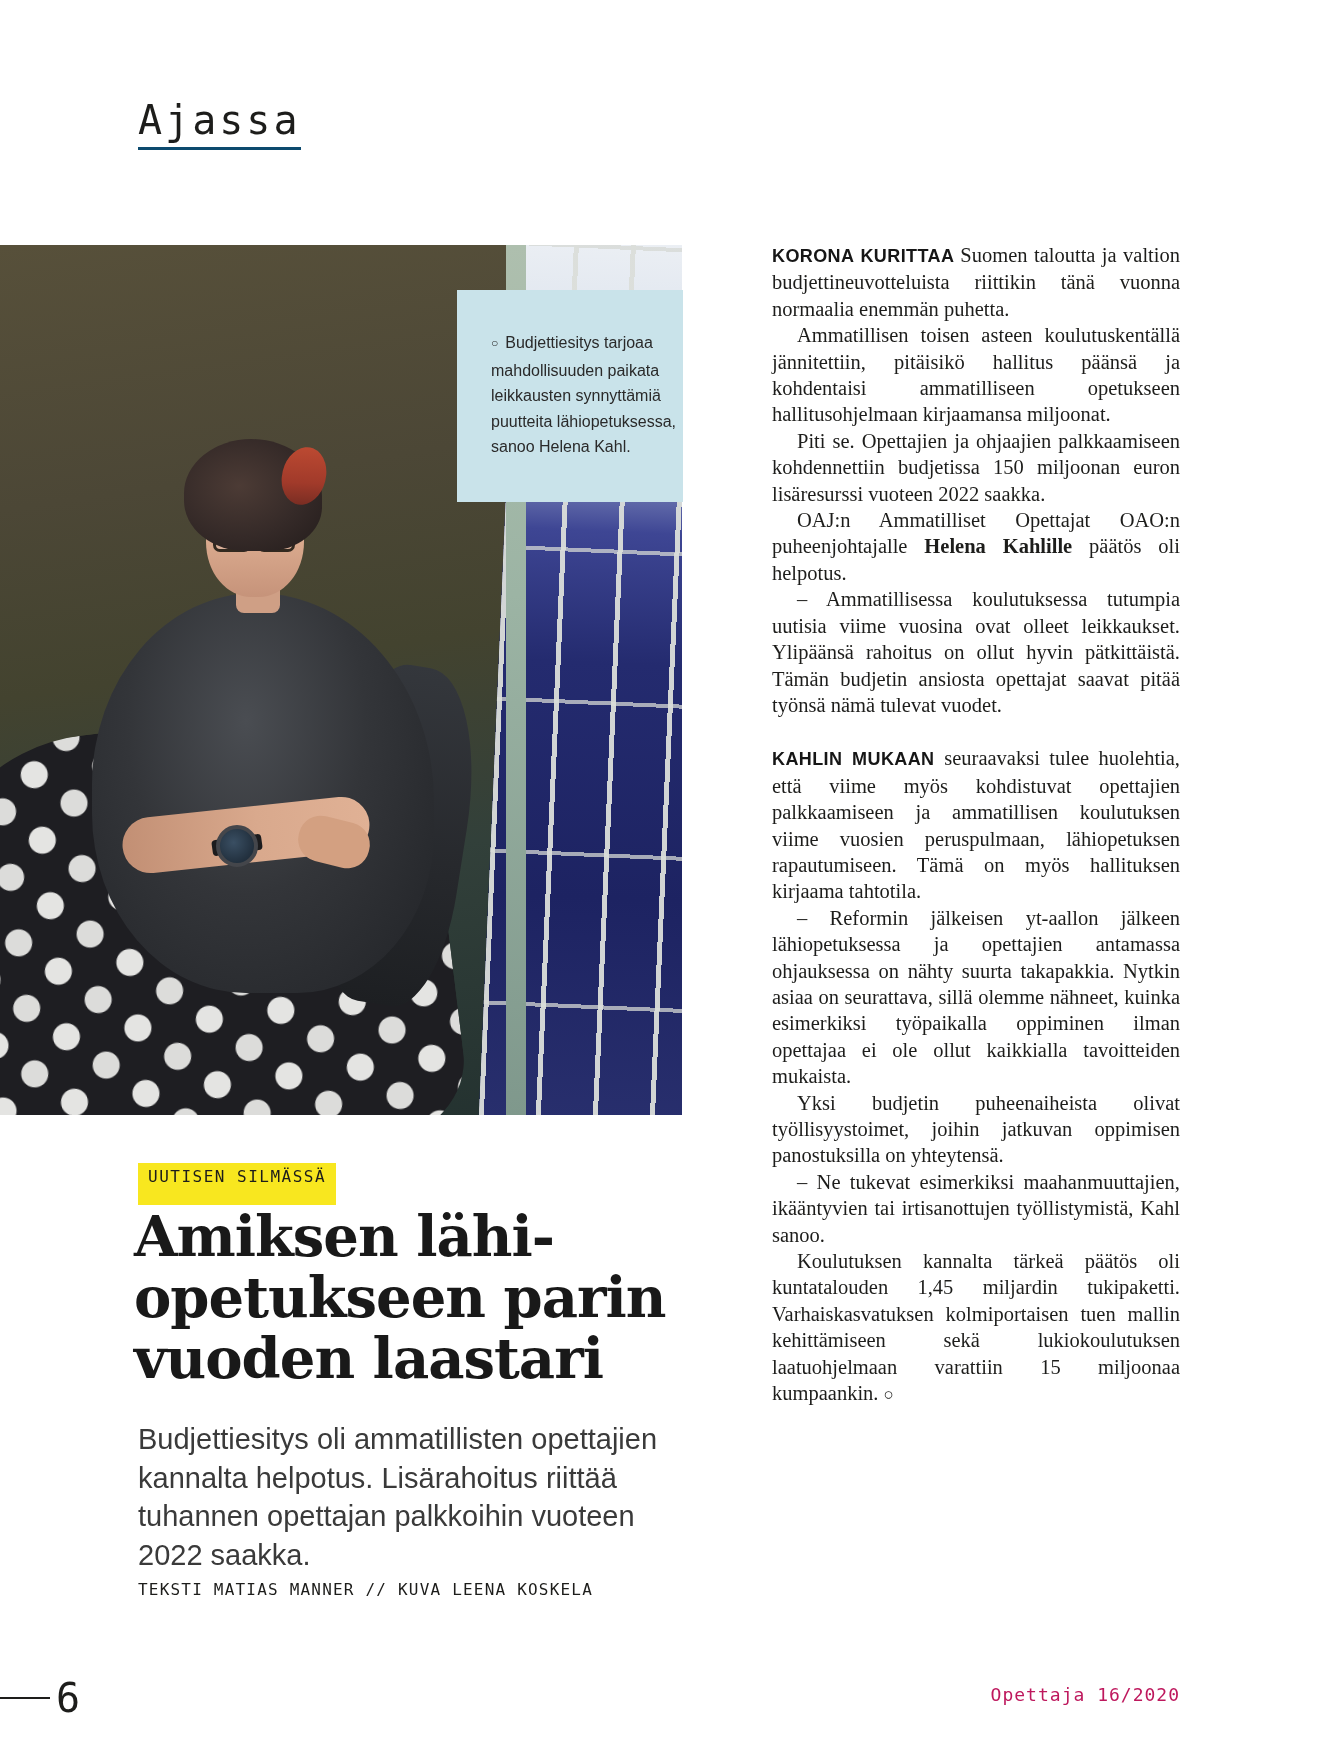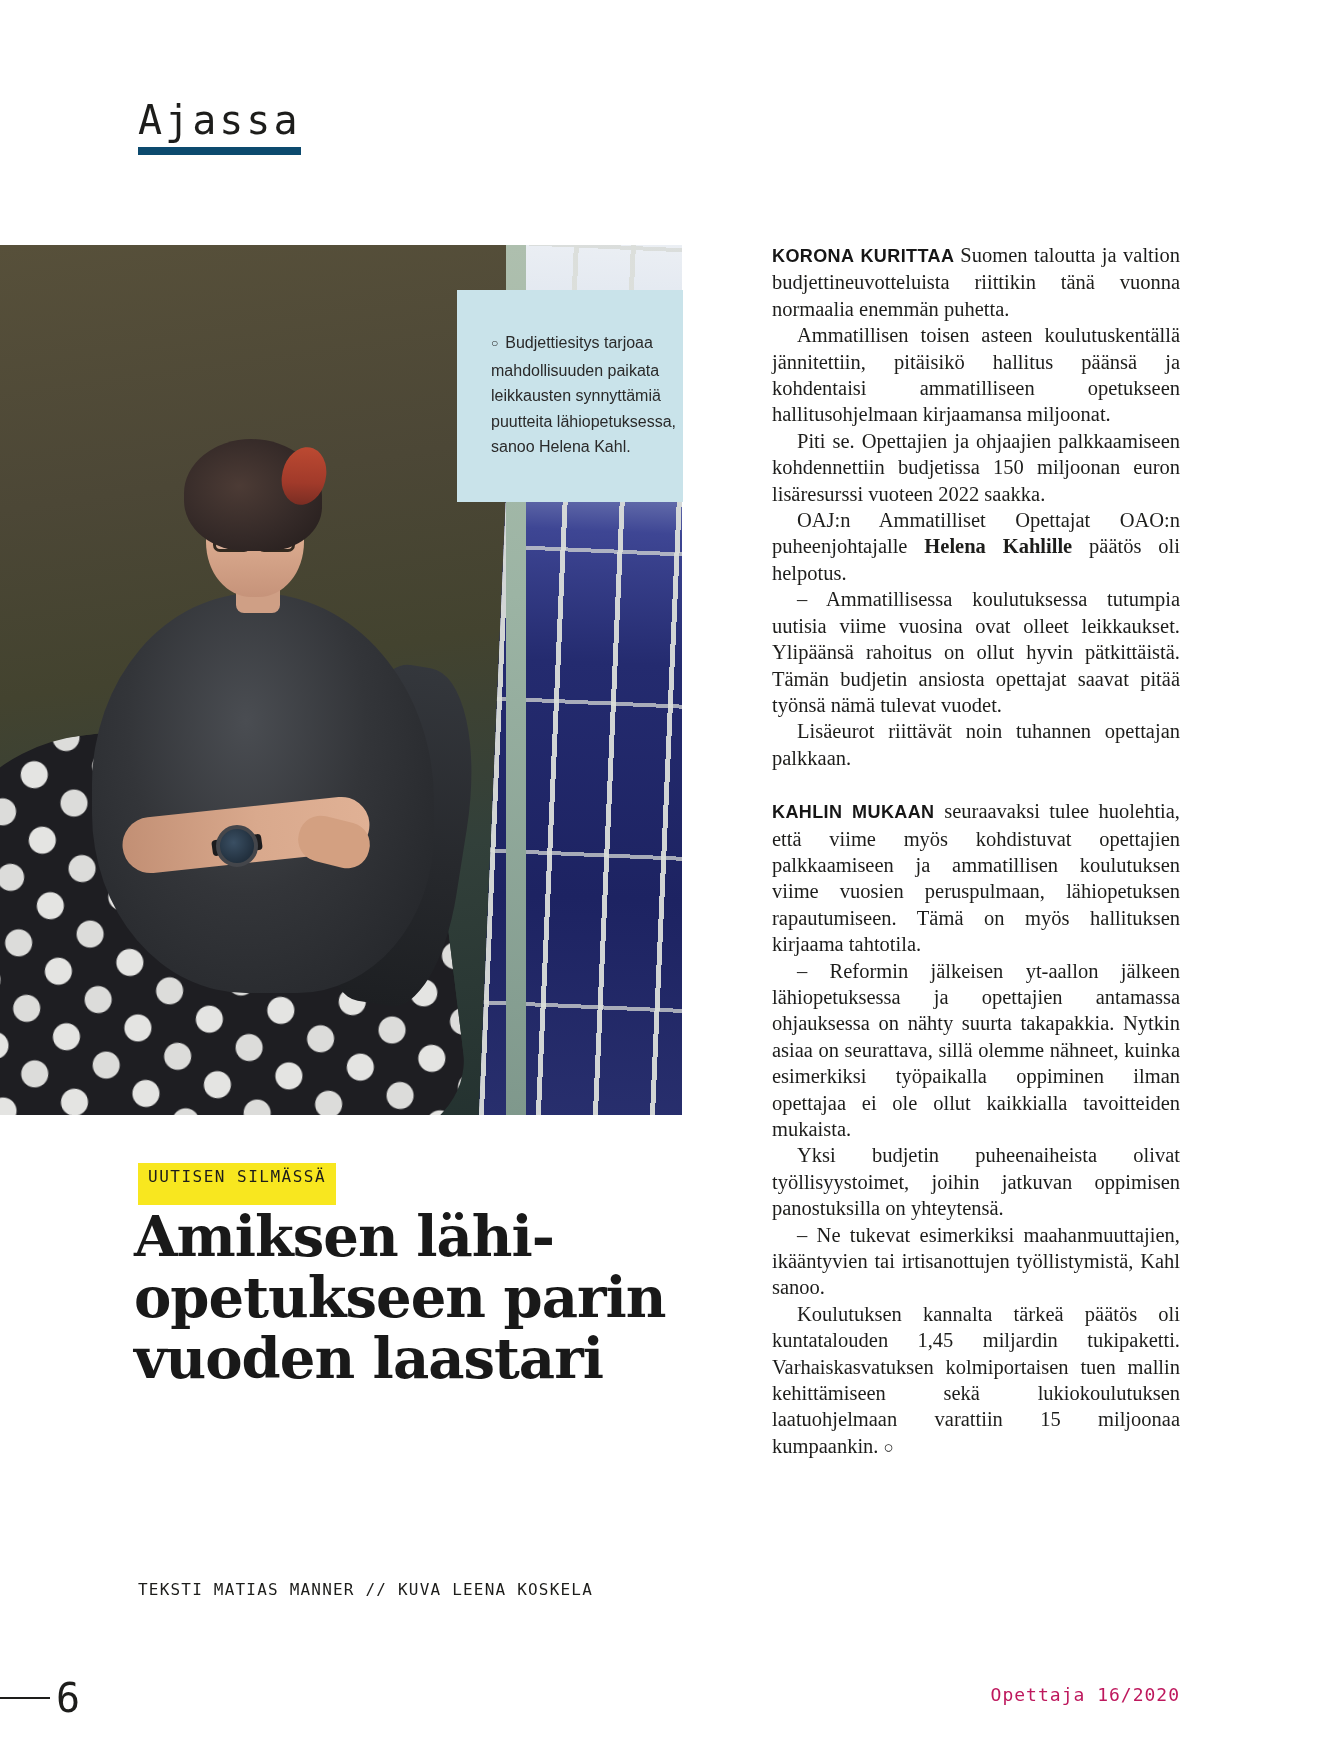--- a/index.html
+++ b/index.html
@@ -6,21 +6,21 @@
   .page {
     position:relative; width:1322px; height:1763px; background:#ffffff;
     font-family:"Liberation Serif", serif; overflow:hidden; margin:0 auto;
   }
 
   
   .ajassa {
     position:absolute; left:138px; top:100px;
     font-family:"DejaVu Sans Mono", monospace;
     font-size:40px; font-weight:400; letter-spacing:3px; color:#1d1d1b;
-    border-bottom:8px solid #0c4a6e; padding-bottom:7px; line-height:1;
+    border-bottom:3px solid #0c4a6e; padding-bottom:7px; line-height:1;
     display:inline-block;
   }
 
   
   .photo {
     position:absolute; left:0; top:245px; width:682px; height:870px;
     overflow:hidden; background:#2e3331;
   }
   .photo .wall {
     position:absolute; left:0; top:0; width:545px; height:100%;
@@ -191,30 +191,35 @@
   </div>
 
   <div class="kicker">UUTISEN SILMÄSSÄ</div>
 
   <h1 class="headline" style="margin:0; font-weight:700;">
     <span class="hline">Amiksen lähi-</span>
     <span class="hline">opetukseen parin</span>
     <span class="hline">vuoden laastari</span>
   </h1>
 
+  <div class="standfirst">
+    <span class="sline">Budjettiesitys oli ammatillisten opettajien</span>
+    <span class="sline">kannalta helpotus. Lisärahoitus riittää</span>
+    <span class="sline">tuhannen opettajan palkkoihin vuoteen</span>
+    <span class="sline">2022 saakka.</span>
+  </div>
 
   <div class="byline">TEKSTI MATIAS MANNER // KUVA LEENA KOSKELA</div>
 
   <div class="bodycol">
     <p class="para"><span class="lead">KORONA KURITTAA </span><span>Suomen taloutta ja valtion budjettineuvotteluista riittikin tänä vuonna normaalia enemmän puhetta.</span></p>
     <p class="para indent">Ammatillisen toisen asteen koulutuskentällä jännitettiin, pitäisikö hallitus päänsä ja kohdentaisi ammatilliseen opetukseen hallitusohjelmaan kirjaamansa miljoonat.</p>
     <p class="para indent">Piti se. Opettajien ja ohjaajien palkkaamiseen kohdennettiin budjetissa 150 miljoonan euron lisäresurssi vuoteen 2022 saakka.</p>
     <p class="para indent"><span>OAJ:n Ammatilliset Opettajat OAO:n puheenjohtajalle </span><b>Helena Kahlille</b><span> päätös oli helpotus.</span></p>
     <p class="para indent">– Ammatillisessa koulutuksessa tutumpia uutisia viime vuosina ovat olleet leikkaukset. Ylipäänsä rahoitus on ollut hyvin pätkittäistä. Tämän budjetin ansiosta opettajat saavat pitää työnsä nämä tulevat vuodet.</p>
-    <p class="para indent">Lisäeurot riittävät noin tuhannen opettajan palkkaan.</p>
 
     <p class="para gap"><span class="lead">KAHLIN MUKAAN </span><span>seuraavaksi tulee huolehtia, että viime myös kohdistuvat opettajien palkkaamiseen ja ammatillisen koulutuksen viime vuosien peruspulmaan, lähiopetuksen rapautumiseen. Tämä on myös hallituksen kirjaama tahtotila.</span></p>
     <p class="para indent">– Reformin jälkeisen yt-aallon jälkeen lähiopetuksessa ja opettajien antamassa ohjauksessa on nähty suurta takapakkia. Nytkin asiaa on seurattava, sillä olemme nähneet, kuinka esimerkiksi työpaikalla oppiminen ilman opettajaa ei ole ollut kaikkialla tavoitteiden mukaista.</p>
 
     <p class="para indent">Yksi budjetin puheenaiheista olivat työllisyystoimet, joihin jatkuvan oppimisen panostuksilla on yhteytensä.</p>
     <p class="para indent">– Ne tukevat esimerkiksi maahanmuuttajien, ikääntyvien tai irtisanottujen työllistymistä, Kahl sanoo.</p>
     <p class="para indent"><span>Koulutuksen kannalta tärkeä päätös oli kuntatalouden 1,45 miljardin tukipaketti. Varhaiskasvatuksen kolmiportaisen tuen mallin kehittämiseen sekä lukiokoulutuksen laatuohjelmaan varattiin 15 miljoonaa kumpaankin.</span> <span class="endmark">○</span></p>
   </div>
 
   <div class="footer-line"></div>

